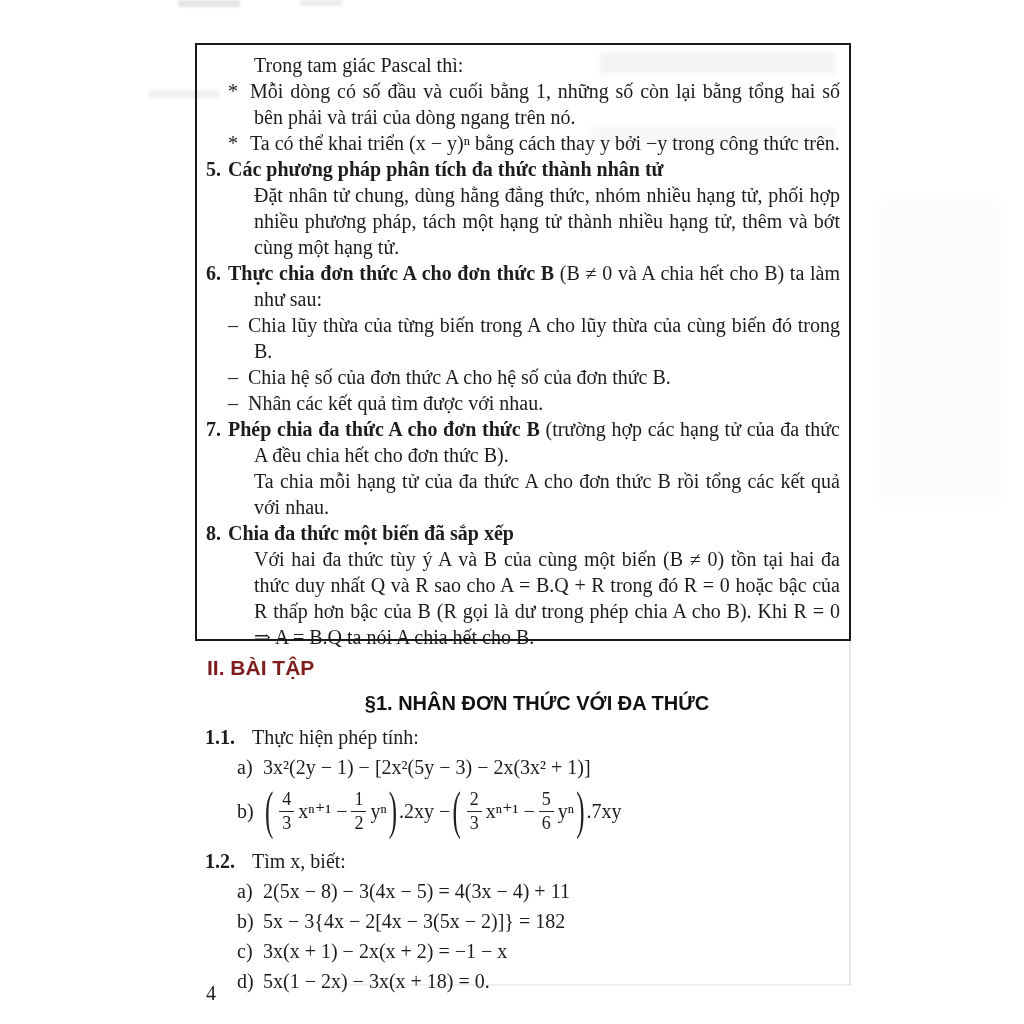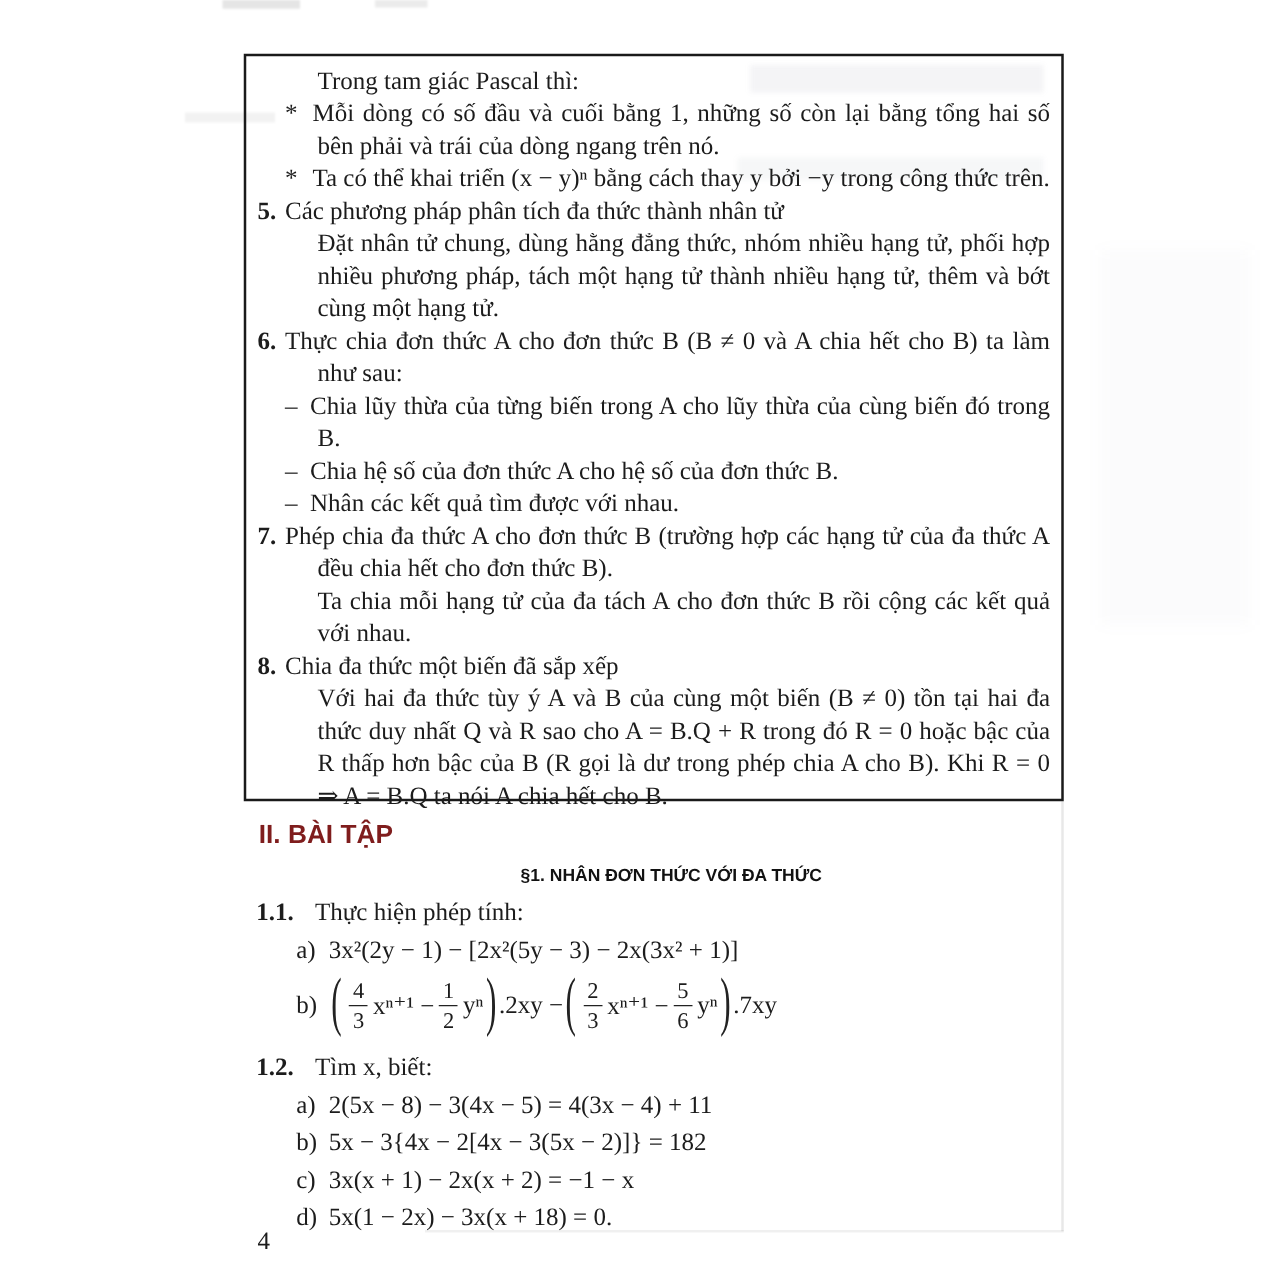--- a/index.html
+++ b/index.html
@@ -15,31 +15,31 @@
     font-size:20px;line-height:26px;
   }
   .theory-box p{margin:0;}
   .indent-para{padding-left:48px;}
   .star-item{padding-left:48px;text-indent:-26px;text-align:justify;}
   .star-item .marker{margin-right:12px;}
   .dash-item{padding-left:48px;text-indent:-26px;text-align:justify;}
   .dash-item .marker{margin-right:10px;}
   .sec-head{padding-left:48px;text-indent:-48px;text-align:justify;}
   .snum{font-weight:bold;margin-right:7px;}
-  .stitle{font-weight:normal;}
+  .stitle{font-weight:bold;}
   .para{padding-left:48px;text-align:justify;}
   
   .main-col{position:absolute;left:195px;top:644px;width:658px;font-size:20px;}
   .ex-head{
     font-family:"Liberation Sans","DejaVu Sans",sans-serif;font-weight:bold;
     font-size:21px;padding-left:12px;margin:12px 0 0 0;color:#7f1d1d;
   }
   .sec-title{
     font-family:"Liberation Sans","DejaVu Sans",sans-serif;font-weight:bold;
-    font-size:14px;text-align:center;text-indent:26px;margin:12px 0 6px 0;color:#111;
+    font-size:20px;text-align:center;text-indent:26px;margin:12px 0 6px 0;color:#111;
   }
   .prob{margin:0;}
   .prob-head{padding-left:10px;margin:8px 0 2px 0;line-height:28px;}
   .pnum{font-weight:bold;margin-right:17px;margin-top:20px;}
   .item{padding-left:42px;margin:1px 0;line-height:29px;}
   .ilabel{display:inline-block;width:26px;}
   .item-b{display:flex;align-items:center;height:56px;line-height:normal;}
   .item-b .ilabel{flex:none;}
   .math{display:inline-flex;align-items:center;}
   .frac{display:inline-block;text-align:center;font-size:18px;line-height:1.12;margin:0 4px;vertical-align:middle;}
@@ -85,21 +85,21 @@
 
     <div class="sec">
       <p class="sec-head"><span class="snum">6.</span><span class="stitle">Thực chia đơn thức A cho đơn thức B</span><span> (B ≠ 0 và A chia hết cho B) ta làm như sau:</span></p>
       <p class="dash-item"><span class="marker">–</span><span>Chia lũy thừa của từng biến trong A cho lũy thừa của cùng biến đó trong B.</span></p>
       <p class="dash-item"><span class="marker">–</span><span>Chia hệ số của đơn thức A cho hệ số của đơn thức B.</span></p>
       <p class="dash-item"><span class="marker">–</span><span>Nhân các kết quả tìm được với nhau.</span></p>
     </div>
 
     <div class="sec">
       <p class="sec-head"><span class="snum">7.</span><span class="stitle">Phép chia đa thức A cho đơn thức B</span><span> (trường hợp các hạng tử của đa thức A đều chia hết cho đơn thức B).</span></p>
-      <p class="para">Ta chia mỗi hạng tử của đa tách A cho đơn thức B rồi cộng các kết quả với nhau.</p>
+      <p class="para">Ta chia mỗi hạng tử của đa thức A cho đơn thức B rồi tổng các kết quả với nhau.</p>
     </div>
 
     <div class="sec">
       <p class="sec-head"><span class="snum">8.</span><span class="stitle">Chia đa thức một biến đã sắp xếp</span><span></span></p>
       <p class="para">Với hai đa thức tùy ý A và B của cùng một biến (B ≠ 0) tồn tại hai đa thức duy nhất Q và R sao cho A = B.Q + R trong đó R = 0 hoặc bậc của R thấp hơn bậc của B (R gọi là dư trong phép chia A cho B). Khi R = 0 ⇒ A = B.Q ta nói A chia hết cho B.</p>
     </div>
   </div>
 
   <div class="main-col">
     <p class="ex-head">II. BÀI TẬP</p>

